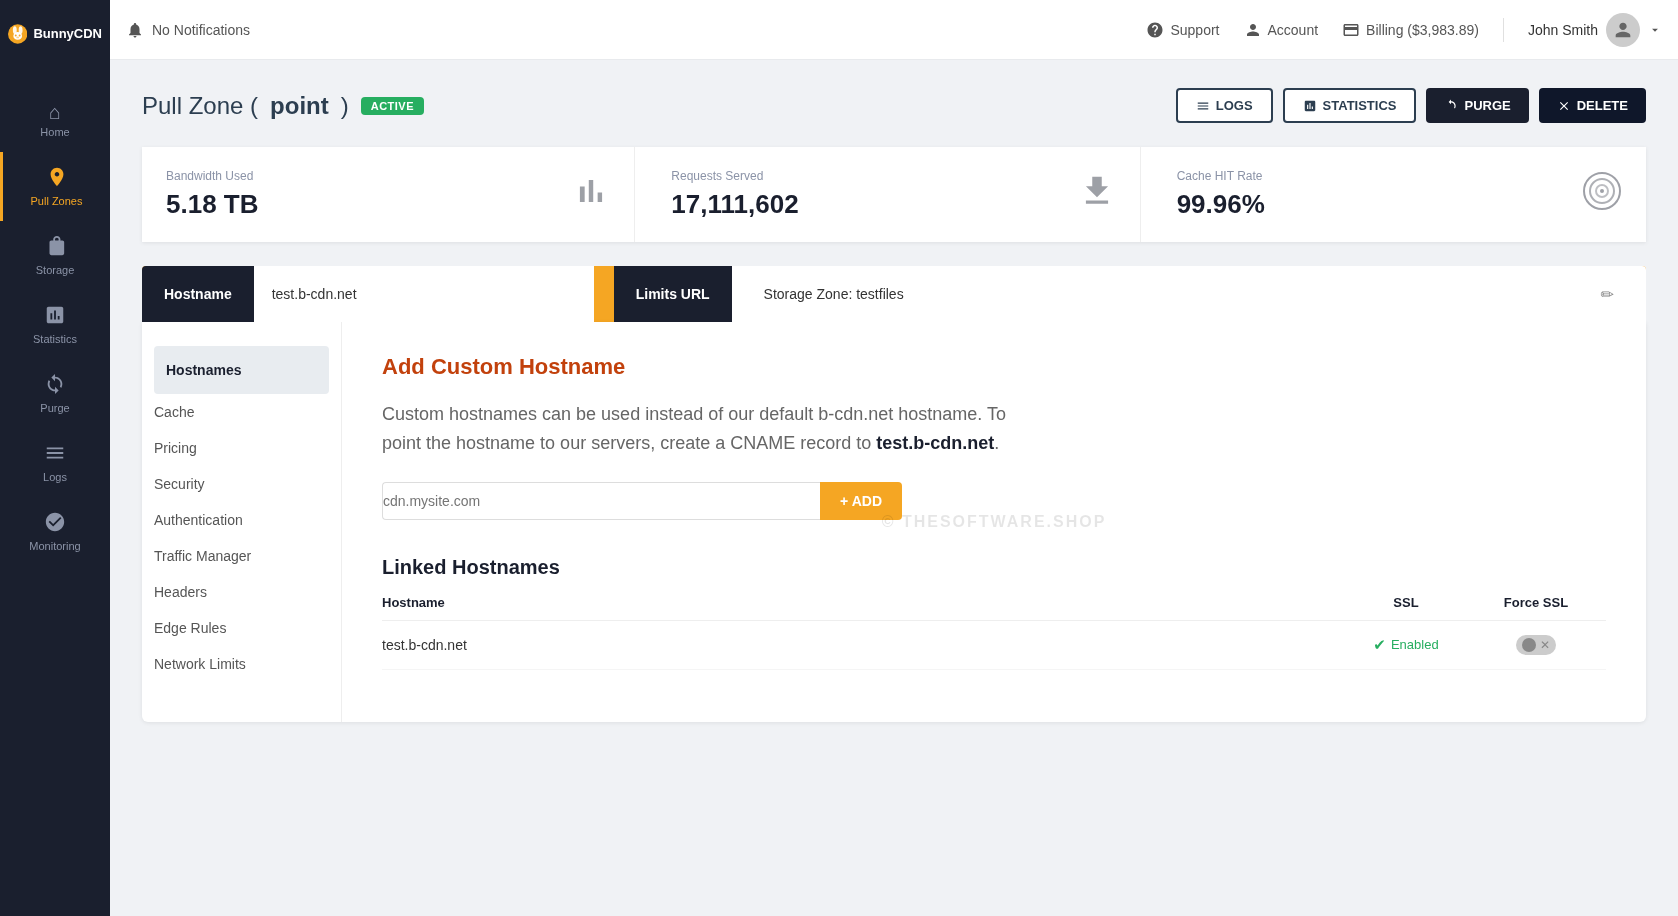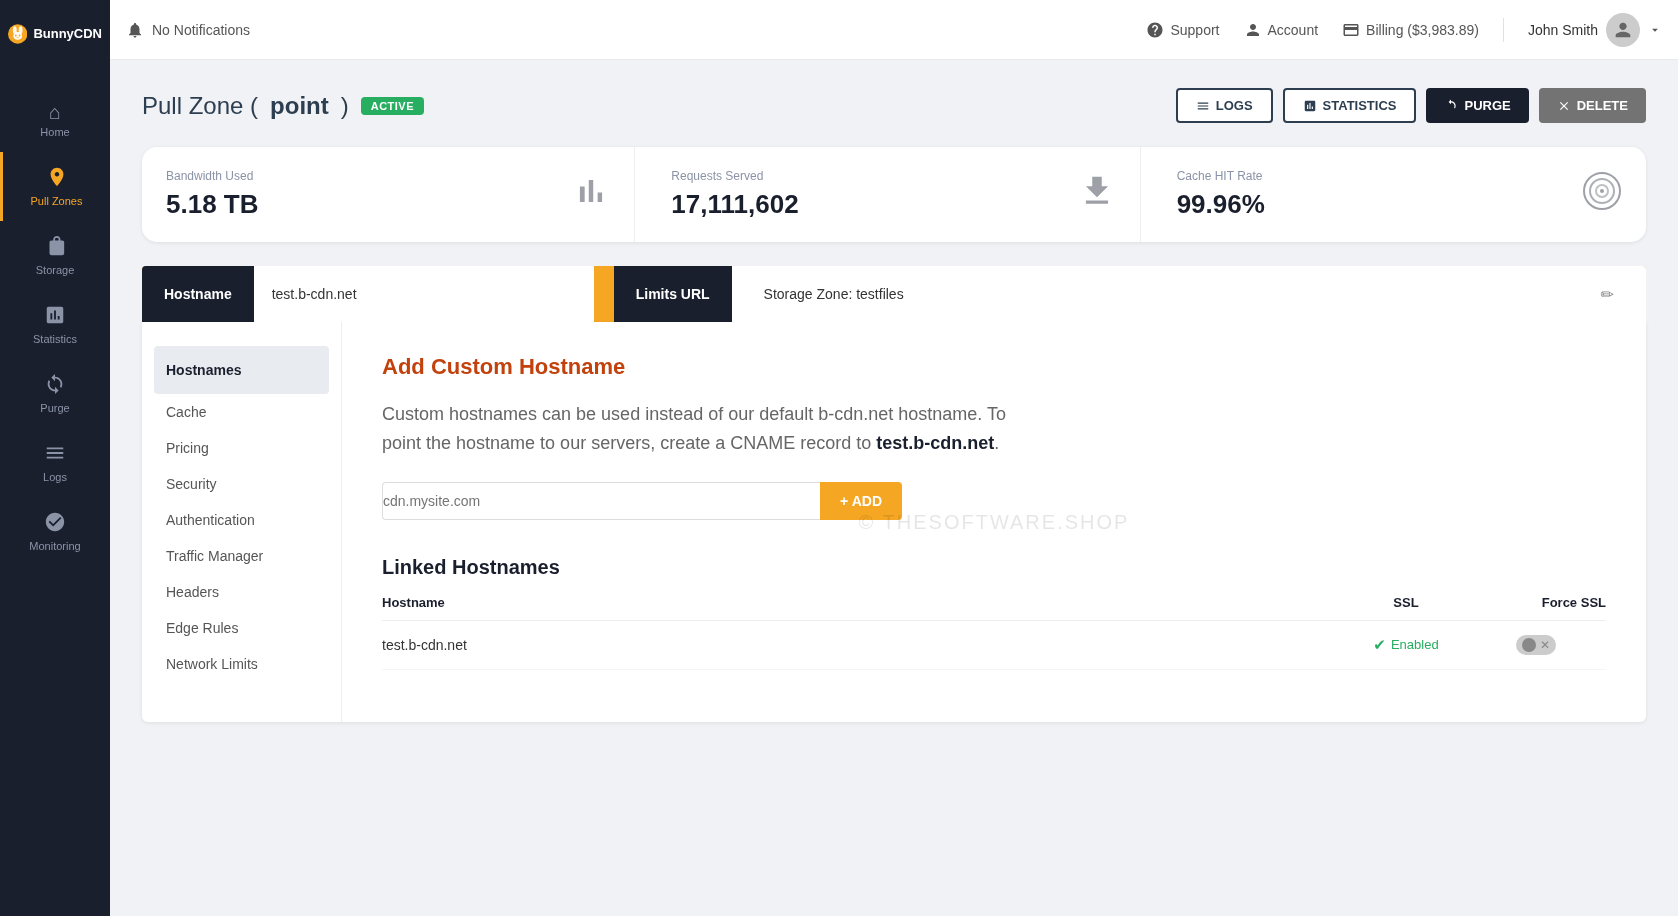--- a/index.html
+++ b/index.html
@@ -181,32 +181,32 @@
       background: #fff;
       border: 2px solid #2c3e50;
       color: #2c3e50;
     }
     .btn-dark {
       background: #1a1f2e;
       color: #fff;
       border: none;
     }
     .btn-danger {
-      background: #737373;
+      background: #0f172a;
       color: #fff;
       border: none;
     }
 
     
     .stats-row {
       display: grid;
       grid-template-columns: 1fr 1fr 1fr;
       gap: 12px;
       background: #fff;
-      border-radius: 15px;
+      border-radius: 0;
       margin-bottom: 0;
       box-shadow: 0 1px 4px rgba(0,0,0,0.08);
       overflow: hidden;
     }
     .stat-card {
       padding: 22px 24px;
       display: flex;
       align-items: center;
       justify-content: space-between;
       border-right: 1px solid #eee;
@@ -299,21 +299,21 @@
     }
 
     
     .left-nav {
       width: 200px;
       border-right: 1px solid #eee;
       padding: 24px 0;
       flex-shrink: 0;
     }
     .left-nav-item {
-      padding: 10px 24px;
+      padding: 10px 12px;
       font-size: 14px;
       color: #555;
       cursor: pointer;
     }
     .left-nav-item.active {
       background: #e8ecf0;
       color: #1a1f2e;
       font-weight: 600;
       border-radius: 4px;
       margin: 0 12px;
@@ -385,21 +385,21 @@
     }
     .linked-table th {
       text-align: left;
       font-size: 13px;
       font-weight: 700;
       color: #1a1f2e;
       padding-bottom: 10px;
       border-bottom: 1px solid #eee;
     }
     .linked-table th:nth-child(2) { text-align: center; width: 120px; }
-    .linked-table th:nth-child(3) { text-align: right; width: 140px; }
+    .linked-table th:nth-child(3) { text-align: center; width: 140px; }
     .linked-table td {
       padding: 14px 0;
       font-size: 14px;
       color: #333;
       border-bottom: 1px solid #f5f5f5;
     }
     .linked-table td:nth-child(2) { text-align: center; }
     .linked-table td:nth-child(3) { text-align: center; }
     .ssl-enabled {
       display: inline-flex;
@@ -431,25 +431,25 @@
       font-size: 12px;
       color: #888;
     }
 
     
     .watermark {
       position: absolute;
       top: 50%;
       left: 50%;
       transform: translate(-50%, -50%);
-      font-size: 20px;
+      font-size: 16px;
       color: rgba(0,0,0,0.1);
       pointer-events: none;
       white-space: nowrap;
-      font-weight: 400;
+      font-weight: 700;
       letter-spacing: 2px;
     }
 
     .right-content-wrapper {
       position: relative;
       flex: 1;
     }
   </style>
 </head>
 <body>

